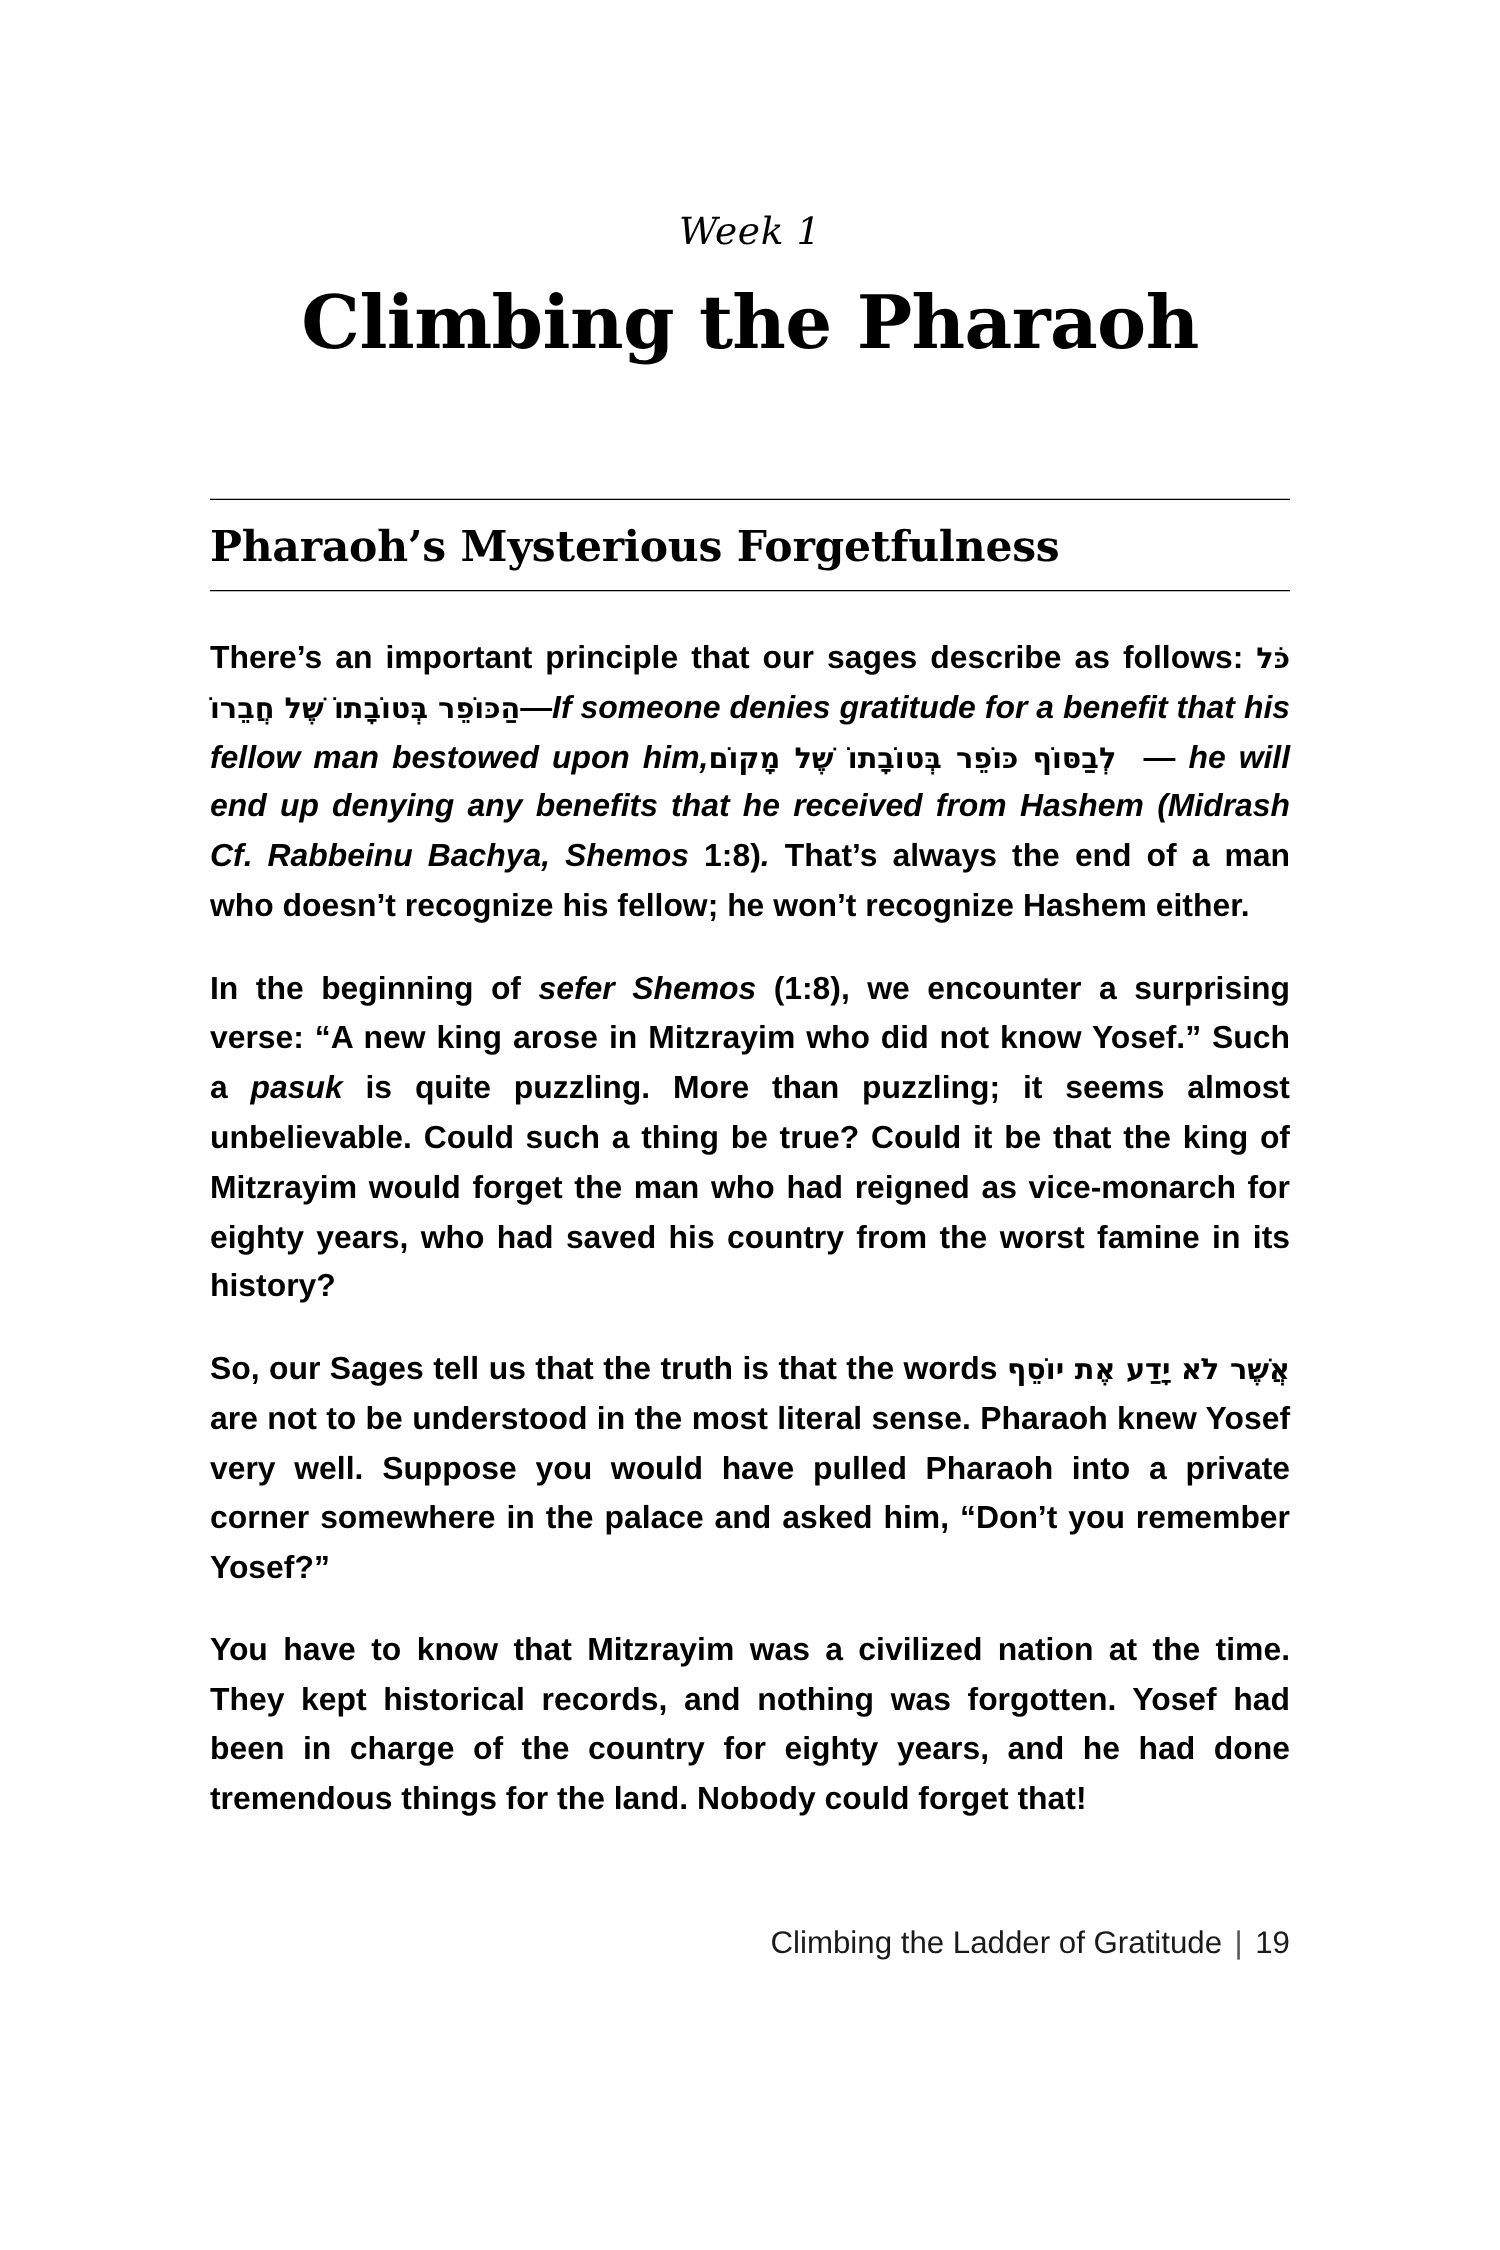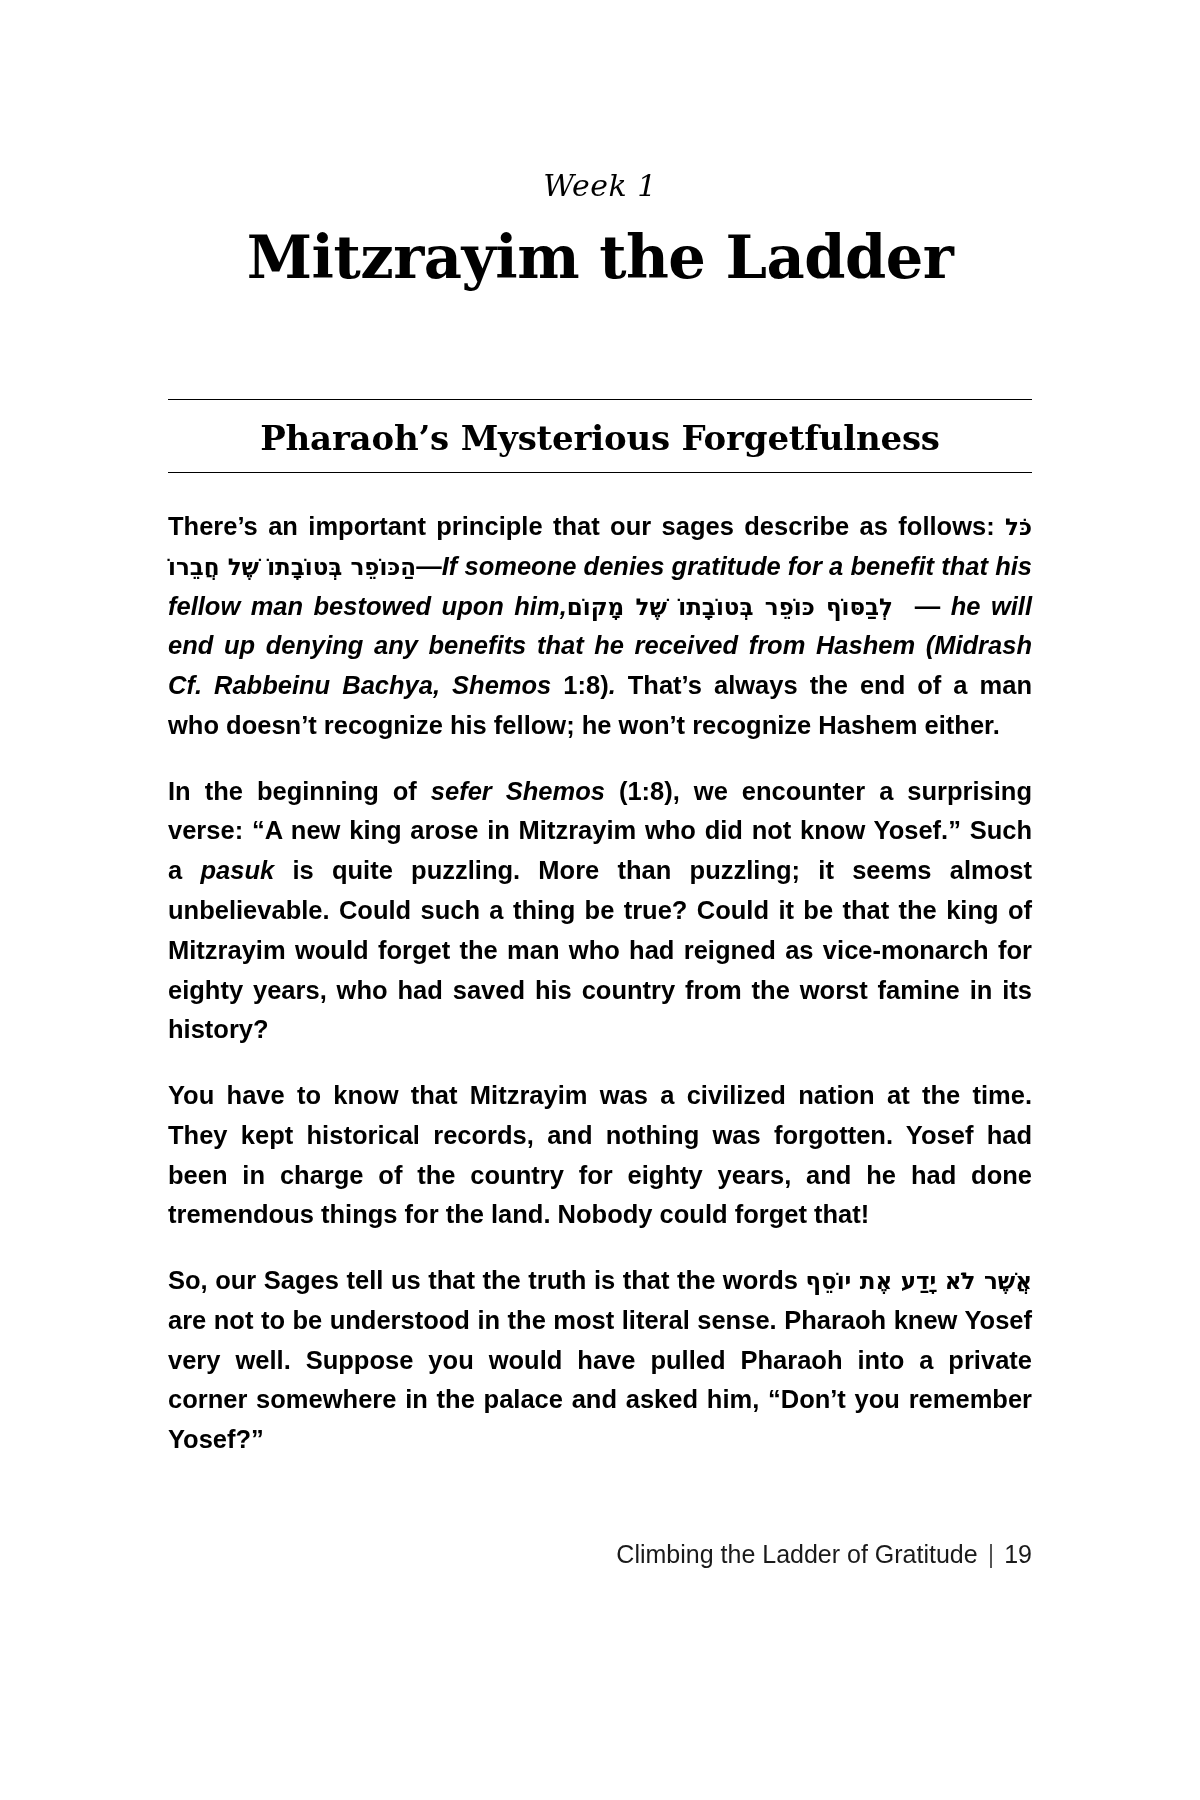--- a/index.html
+++ b/index.html
@@ -56,21 +56,20 @@
   .rule {
     border: 0;
     border-top: 1.5px solid #000;
     margin: 0;
     width: 100%;
   }
   .section-heading {
     font-family: "DejaVu Serif", serif;
     font-weight: bold;
     font-size: 34px;
-    text-align: center;
     padding: 18px 0 14px 0;
     letter-spacing: -0.2px;
   }
 
   
   .body-text {
     margin-top: 34px;
   }
   p.para {
     font-family: "Liberation Sans", sans-serif;
@@ -112,38 +111,38 @@
 </style>
 </head>
 <body>
 
 <div class="page">
   <div class="content">
 
     <div class="week-label">Week 1</div>
 
     <h1 class="chapter-title">
-      <span>Mitzrayim the Ladder</span><br>
+      <span>Climbing the Pharaoh</span><br>
     </h1>
 
     <div class="section-block">
       <hr class="rule">
       <div class="section-heading">Pharaoh’s Mysterious Forgetfulness</div>
       <hr class="rule">
     </div>
 
     <div class="body-text">
 
       <p class="para"><span>There’s an important principle that our sages describe as follows: </span><span class="heb">כֹּל הַכּוֹפֵר בְּטוֹבָתוֹ שֶׁל חֲבֵרוֹ</span><span>—</span><span class="it">If someone denies gratitude for a benefit that his fellow man bestowed upon him,</span><span class="heb"> לְבַסּוֹף כּוֹפֵר בְּטוֹבָתוֹ שֶׁל מָקוֹם</span><span> — </span><span class="it">he will end up denying any benefits that he received from Hashem (</span><span class="it">Midrash Cf. Rabbeinu Bachya, Shemos</span><span> 1:8)</span><span class="it">.</span><span> That’s always the end of a man who doesn’t recognize his fellow; he won’t recognize Hashem either.</span></p>
 
       <p class="para"><span>In the beginning of </span><span class="it">sefer Shemos</span><span> (1:8), we encounter a surprising verse: “A new king arose in Mitzrayim who did not know Yosef.” Such a </span><span class="it">pasuk</span><span> is quite puzzling. More than puzzling; it seems almost unbelievable. Could such a thing be true? Could it be that the king of Mitzrayim would forget the man who had reigned as vice-monarch for eighty years, who had saved his country from the worst famine in its history?</span></p>
 
+      <p class="para"><span>So, our Sages tell us that the truth is that the words </span><span class="heb">אֲשֶׁר לֹא יָדַע אֶת יוֹסֵף</span><span> are not to be understood in the most literal sense. Pharaoh knew Yosef very well. Suppose you would have pulled Pharaoh into a private corner somewhere in the palace and asked him, “Don’t you remember Yosef?”</span></p>
+
       <p class="para">You have to know that Mitzrayim was a civilized nation at the time. They kept historical records, and nothing was forgotten. Yosef had been in charge of the country for eighty years, and he had done tremendous things for the land. Nobody could forget that!</p>
-
-      <p class="para"><span>So, our Sages tell us that the truth is that the words </span><span class="heb">אֲשֶׁר לֹא יָדַע אֶת יוֹסֵף</span><span> are not to be understood in the most literal sense. Pharaoh knew Yosef very well. Suppose you would have pulled Pharaoh into a private corner somewhere in the palace and asked him, “Don’t you remember Yosef?”</span></p>
 
 
     </div>
   </div>
 
   <div class="footer">
     <span>Climbing the Ladder of Gratitude</span><span class="sep">|</span><span>19</span>
   </div>
 </div>
 

